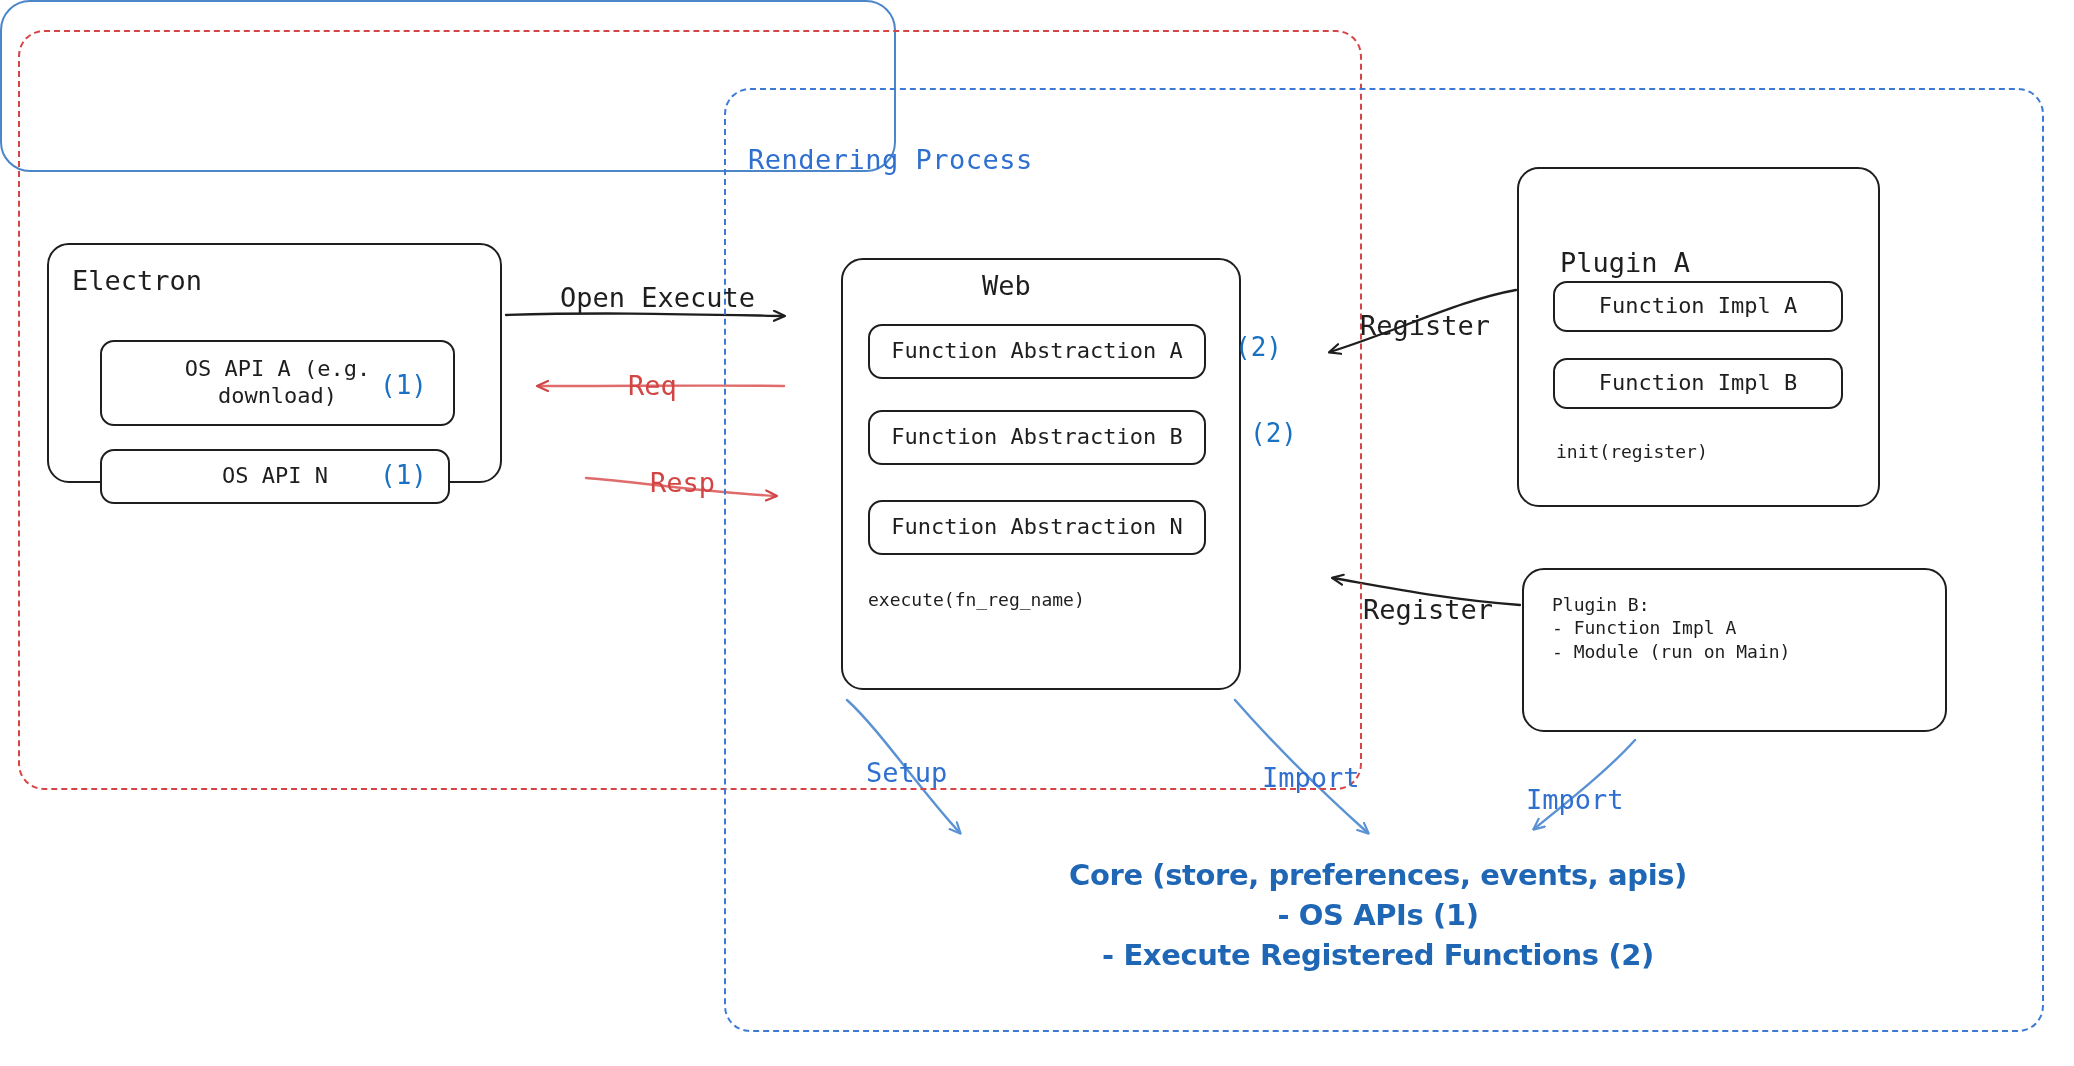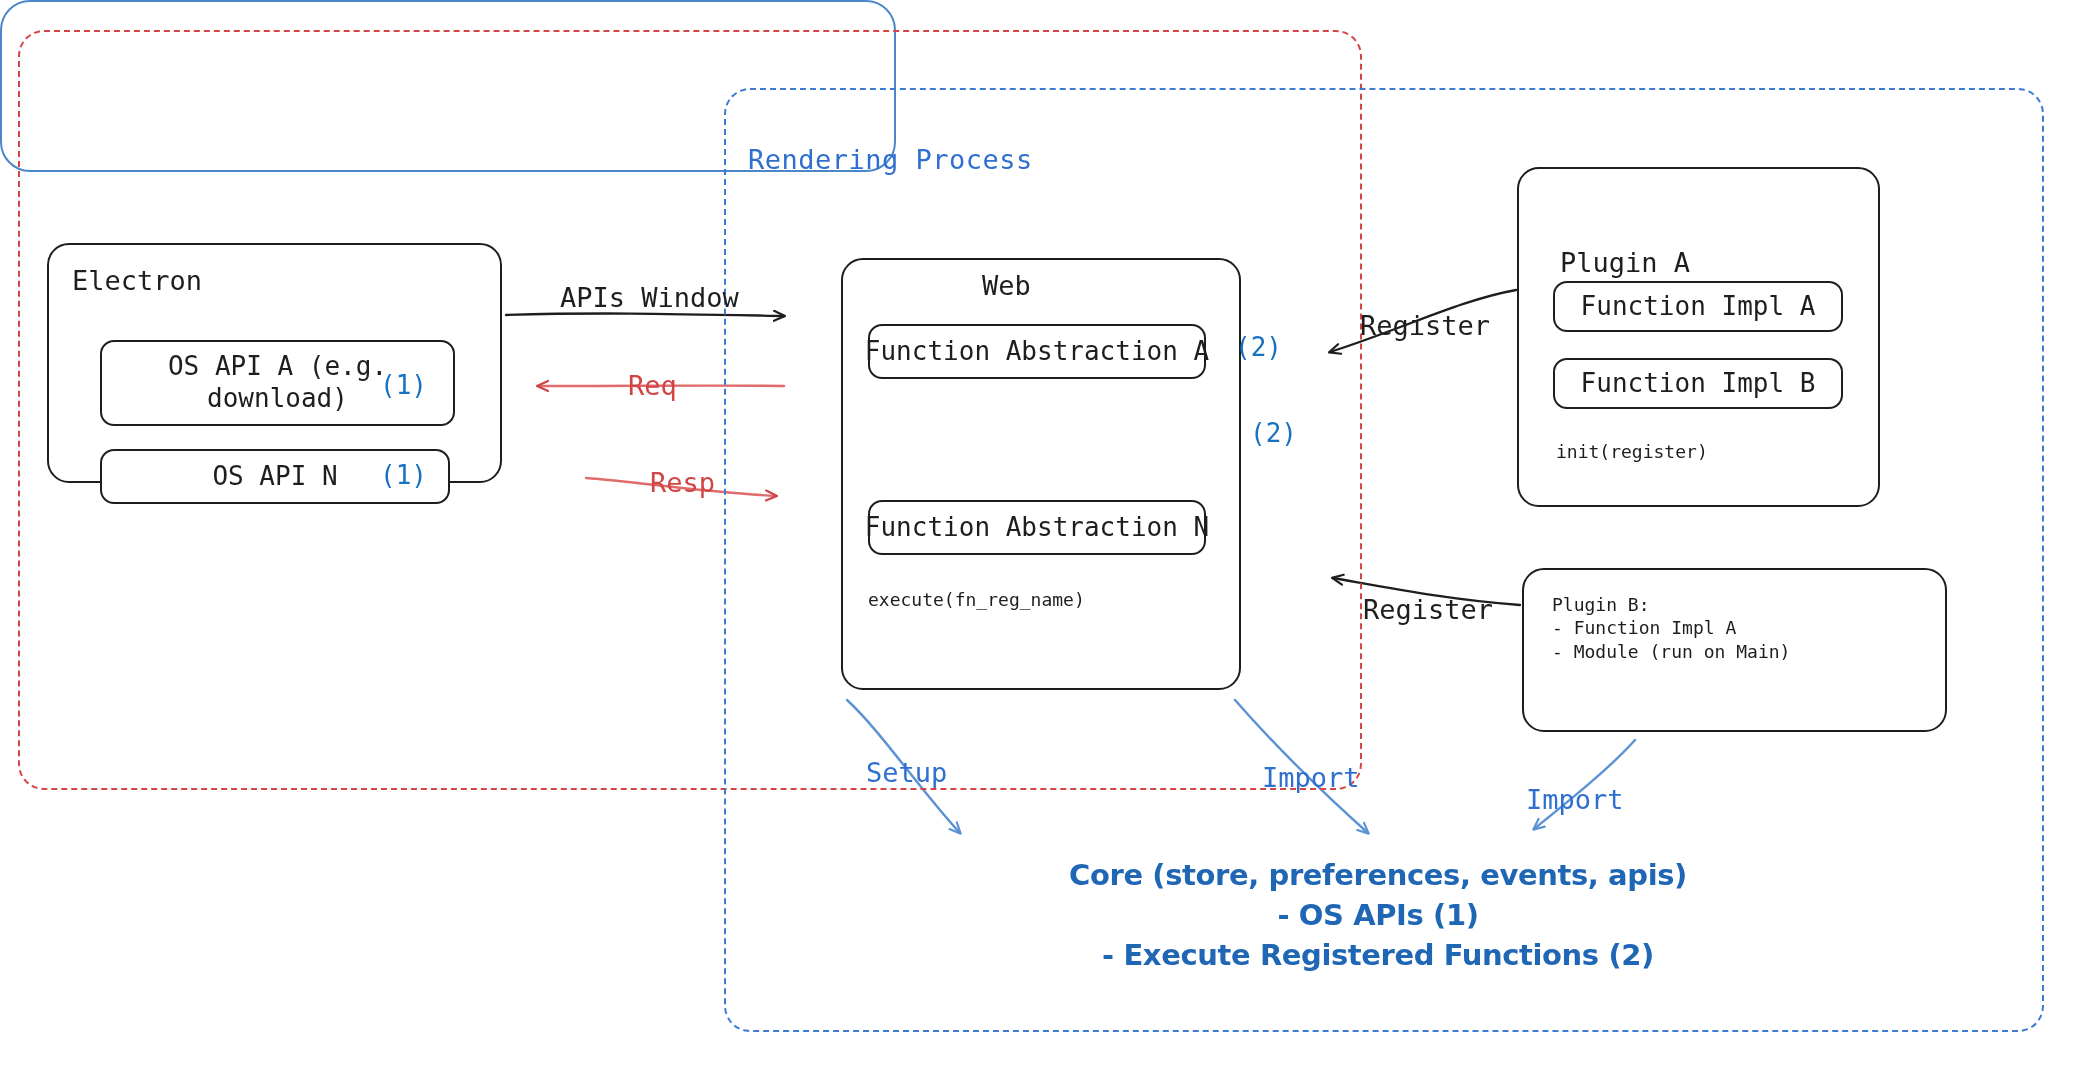--- a/index.html
+++ b/index.html
@@ -74,21 +74,21 @@
   .subbox {
     position: absolute;
     box-sizing: border-box;
     border: 2px solid #1e1e1e;
     border-radius: 14px;
     background: #ffffff;
     display: flex;
     align-items: center;
     justify-content: center;
     text-align: center;
-    font-size: 26px;
+    font-size: 22px;
     color: #1e1e1e;
     line-height: 1.22;
     white-space: pre;
   }
   .plain-text {
     position: absolute;
     font-size: 18px;
     color: #1e1e1e;
     white-space: pre;
     line-height: 1.3;
@@ -241,20 +241,23 @@
   <div class="marker" id="os-api-n-marker">(1)</div>
 
   <div class="box" id="web-box"></div>
   <div class="box-title" id="web-title">Web</div>
 
   <div class="subbox fn-abs" id="fn-abs-a">
     <span>Function Abstraction A</span>
   </div>
   <div class="marker" id="fn-abs-a-marker">(2)</div>
 
+  <div class="subbox fn-abs" id="fn-abs-b">
+    <span>Function Abstraction B</span>
+  </div>
   <div class="marker" id="fn-abs-b-marker">(2)</div>
 
   <div class="subbox fn-abs" id="fn-abs-n">
     <span>Function Abstraction N</span>
   </div>
 
   <div class="plain-text" id="execute-text">execute(fn_reg_name)</div>
 
   <div class="box" id="plugin-a-box"></div>
   <div class="box-title" id="plugin-a-title">Plugin A</div>
@@ -270,21 +273,21 @@
   <div class="box" id="plugin-b-box"></div>
   <div class="plain-text" id="plugin-b-lines">Plugin B:
 - Function Impl A
 - Module (run on Main)</div>
 
   <div id="core-box"></div>
   <div id="core-text">Core (store, preferences, events, apis)
 - OS APIs (1)
 - Execute Registered Functions (2)</div>
 
-  <div class="edge-label black" id="label-open-window">APIs Window</div>
+  <div class="edge-label black" id="label-open-window">Open Execute</div>
   <div class="edge-label red" id="label-req">Req</div>
   <div class="edge-label red" id="label-resp">Resp</div>
   <div class="edge-label black" id="label-register-1">Register</div>
   <div class="edge-label black" id="label-register-2">Register</div>
   <div class="edge-label blue" id="label-setup">Setup</div>
   <div class="edge-label blue" id="label-import-1">Import</div>
   <div class="edge-label blue" id="label-import-2">Import</div>
 
 </div>
 

